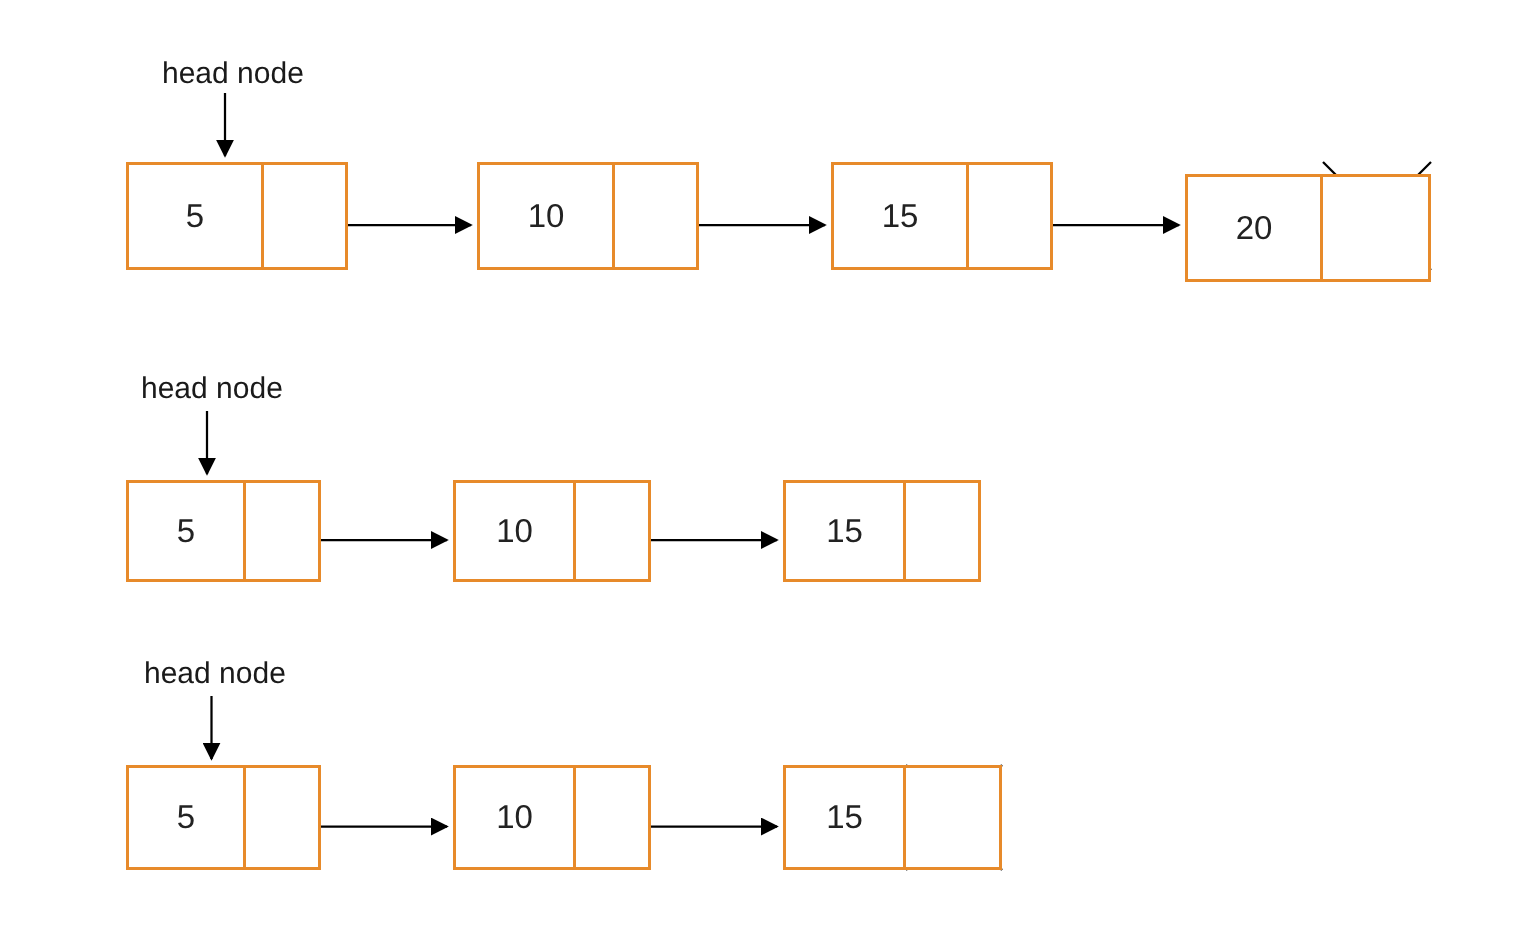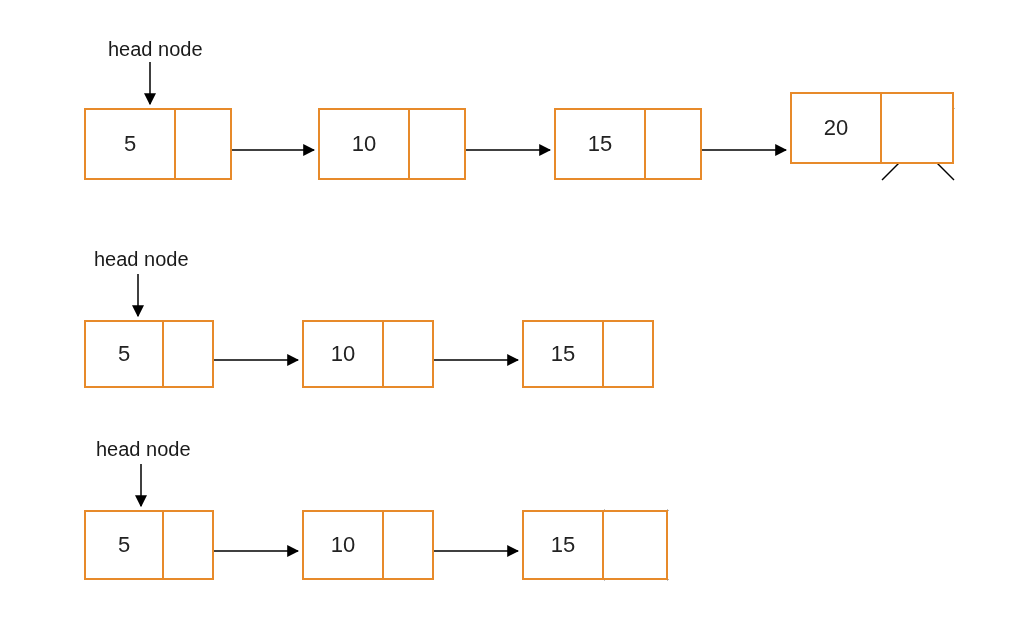--- a/index.html
+++ b/index.html
@@ -88,21 +88,21 @@
         <div class="ptr-cell" style="width: 56px; height: 72px;"></div>
       </div>
       <div class="node" style="left: 318px; top: 108px; height: 72px;">
         <div class="val-cell" style="width: 92px; height: 72px;">10</div>
         <div class="ptr-cell" style="width: 56px; height: 72px;"></div>
       </div>
       <div class="node" style="left: 554px; top: 108px; height: 72px;">
         <div class="val-cell" style="width: 92px; height: 72px;">15</div>
         <div class="ptr-cell" style="width: 56px; height: 72px;"></div>
       </div>
-      <div class="node" style="left: 790px; top: 92px; height: 72px;">
+      <div class="node" style="left: 790px; top: 116px; height: 72px;">
         <div class="val-cell" style="width: 92px; height: 72px;">20</div>
         <div class="ptr-cell" style="width: 72px; height: 72px;"></div>
       </div>
       <div class="head-label" style="left: 94px; top: 248px;">head node</div>
       <div class="node" style="left: 84px; top: 320px; height: 68px;">
         <div class="val-cell" style="width: 80px; height: 68px;">5</div>
         <div class="ptr-cell" style="width: 50px; height: 68px;"></div>
       </div>
       <div class="node" style="left: 302px; top: 320px; height: 68px;">
         <div class="val-cell" style="width: 82px; height: 68px;">10</div>

